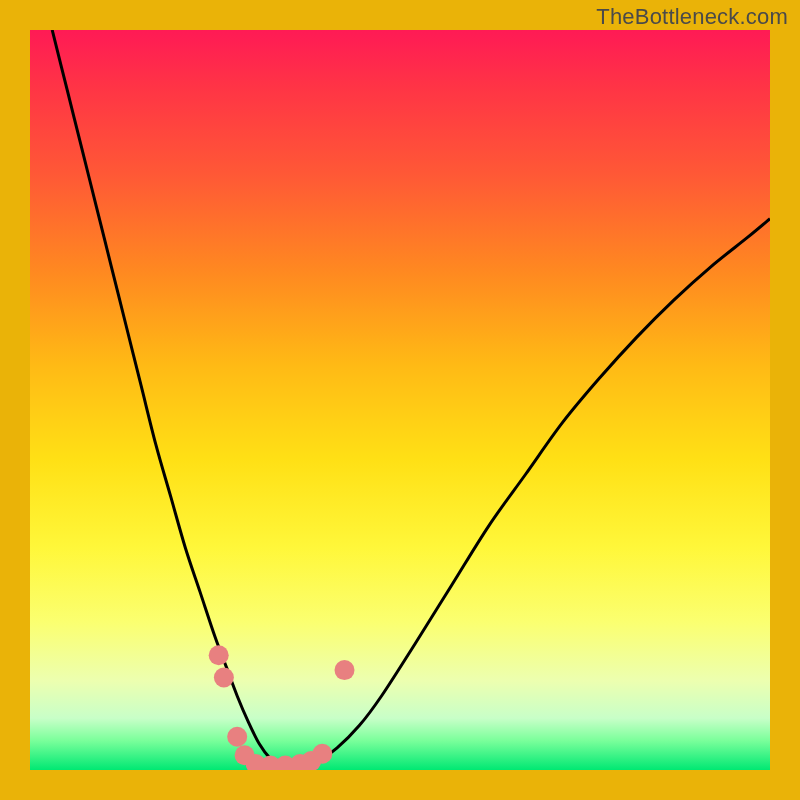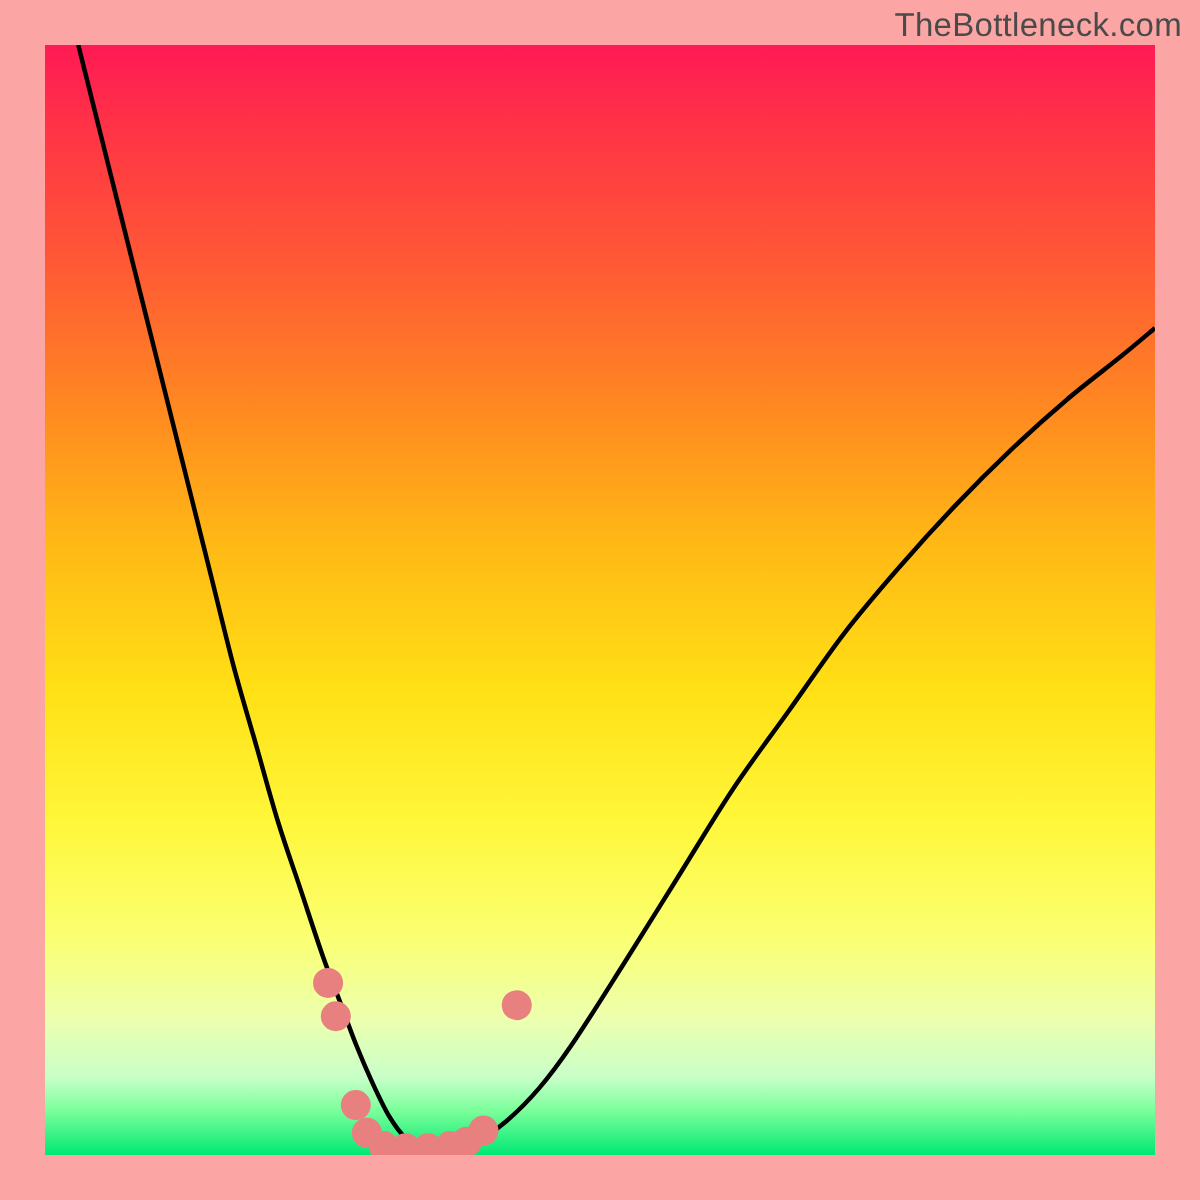--- a/index.html
+++ b/index.html
@@ -9,21 +9,21 @@
     height: 800px;
     background: #000;
     overflow: hidden;
   }
   .frame {
     position: absolute;
     top: 0;
     left: 0;
     width: 800px;
     height: 800px;
-    background: #fca5a5;
+    background: #eab308;
   }
   .plot {
     position: absolute;
     top: 30px;
     left: 30px;
     width: 740px;
     height: 740px;
     overflow: hidden;
   }
   .gradient {

